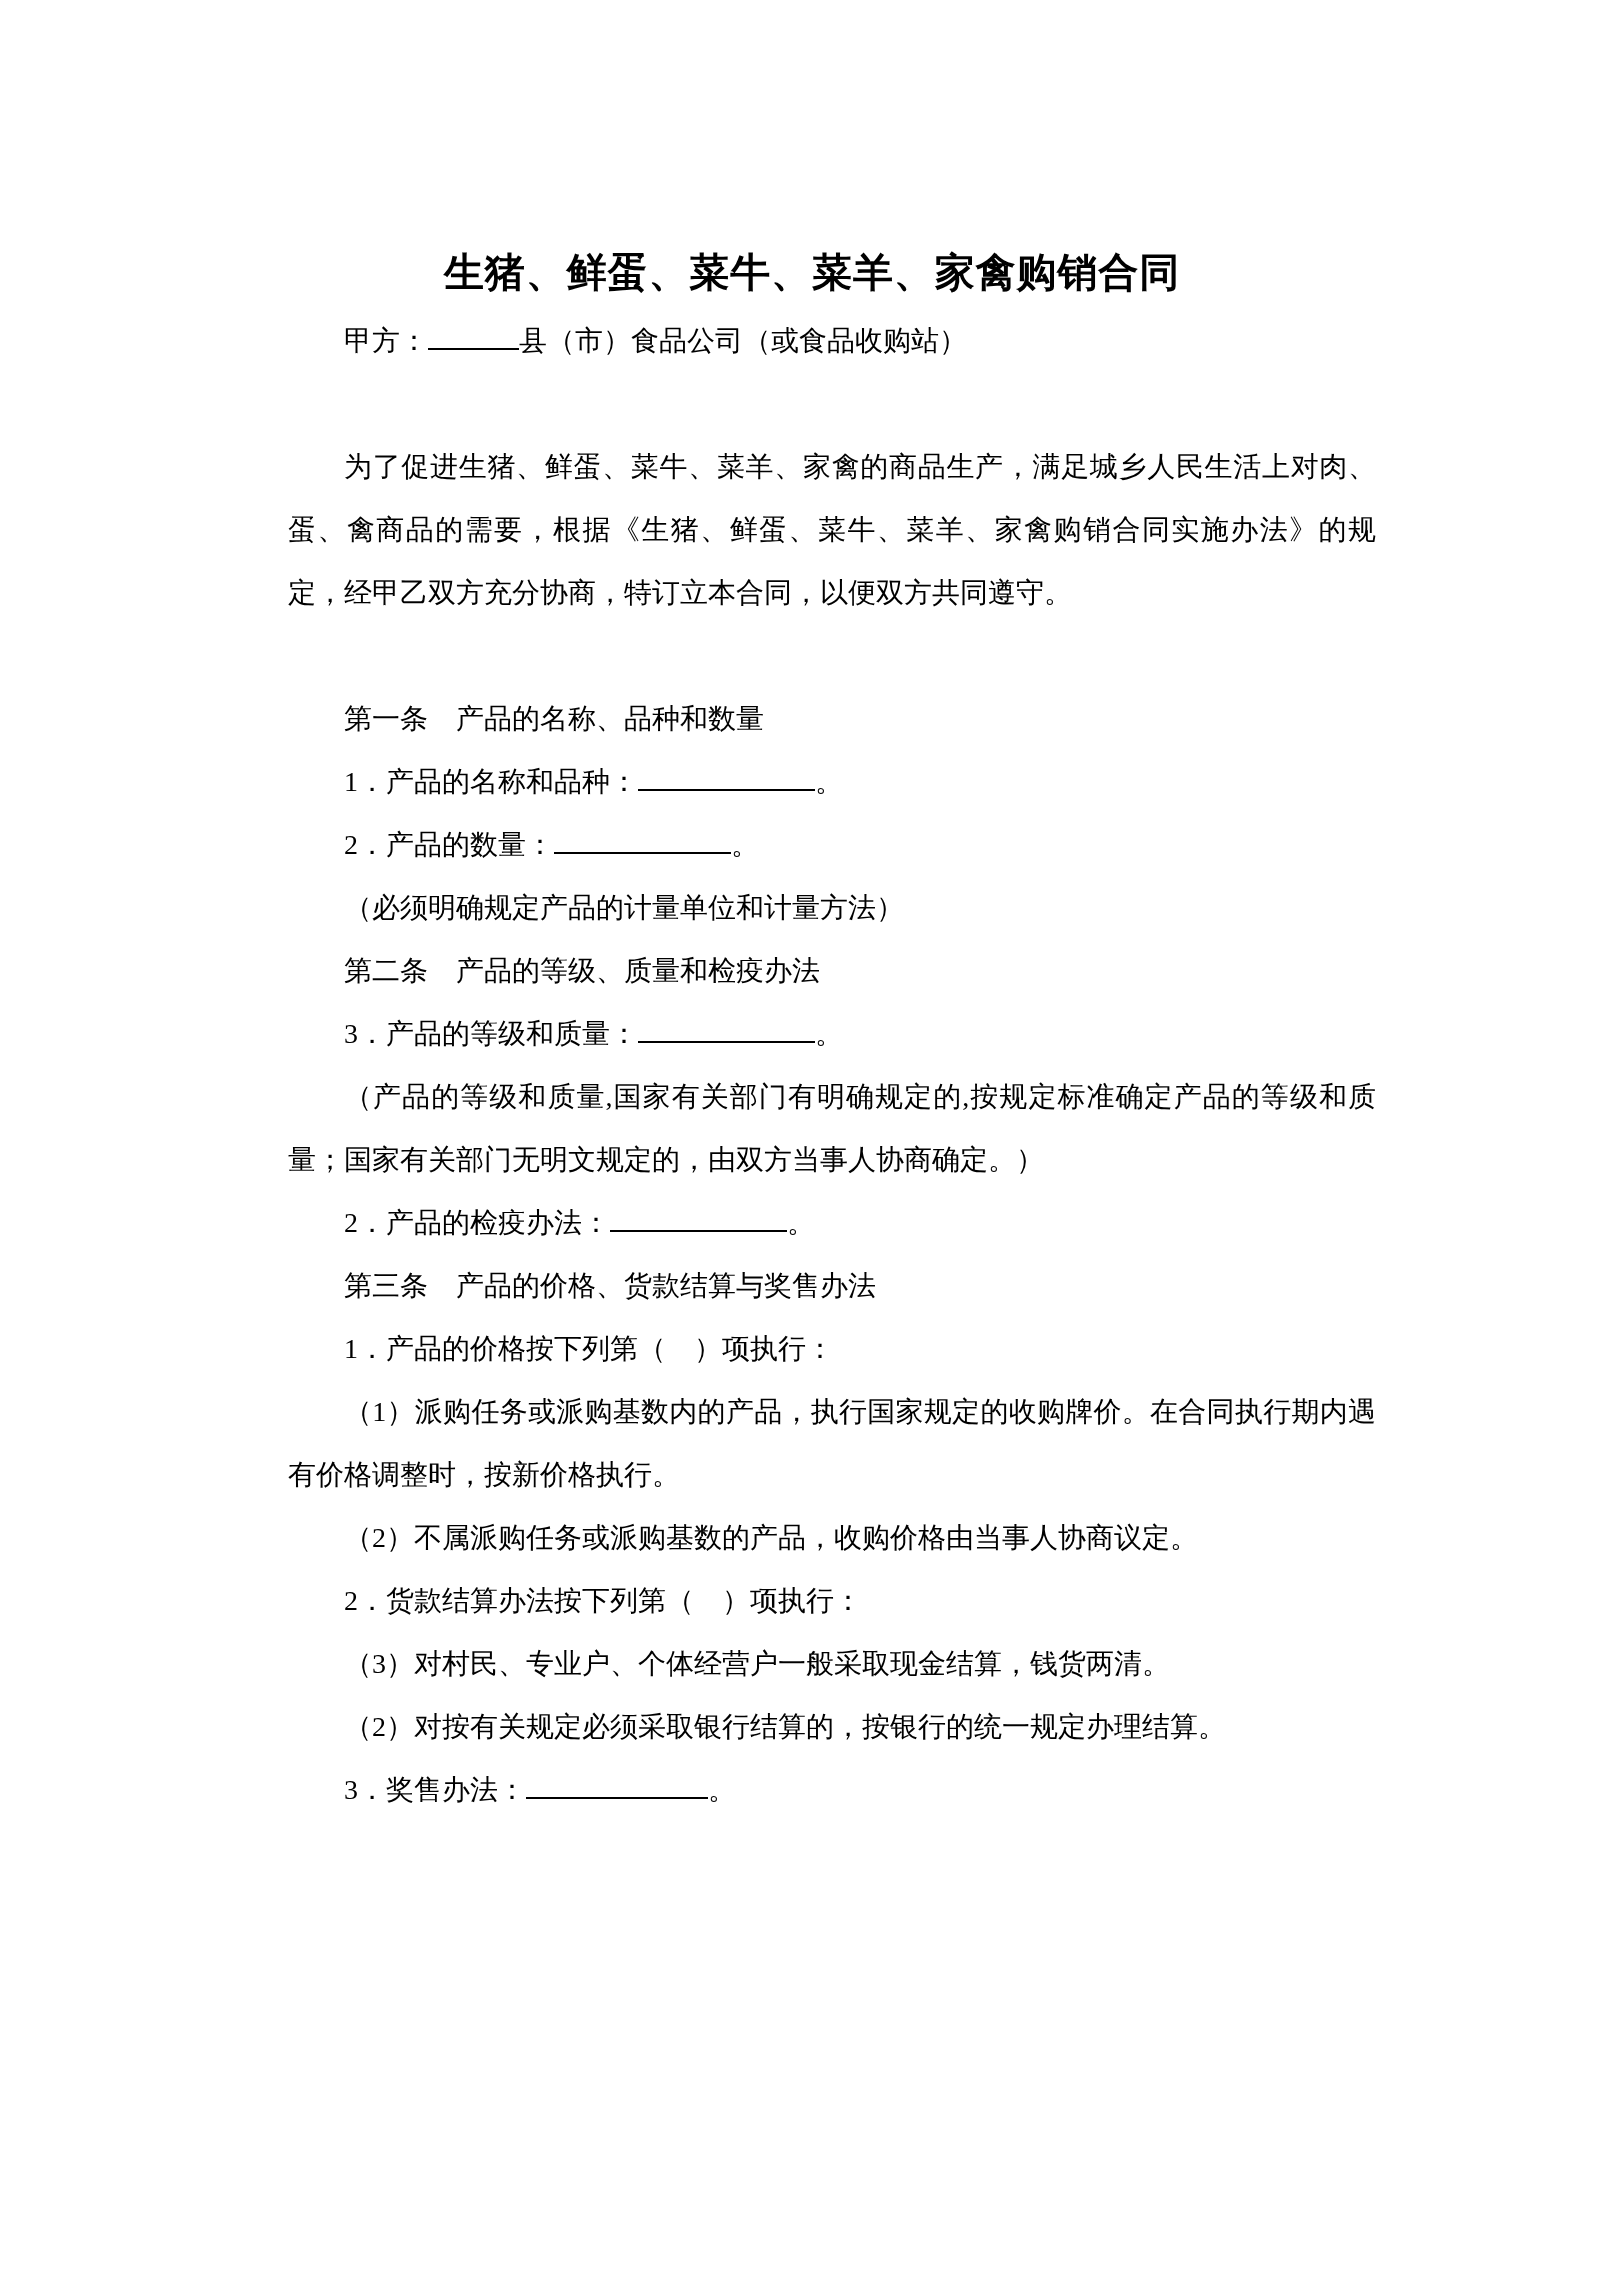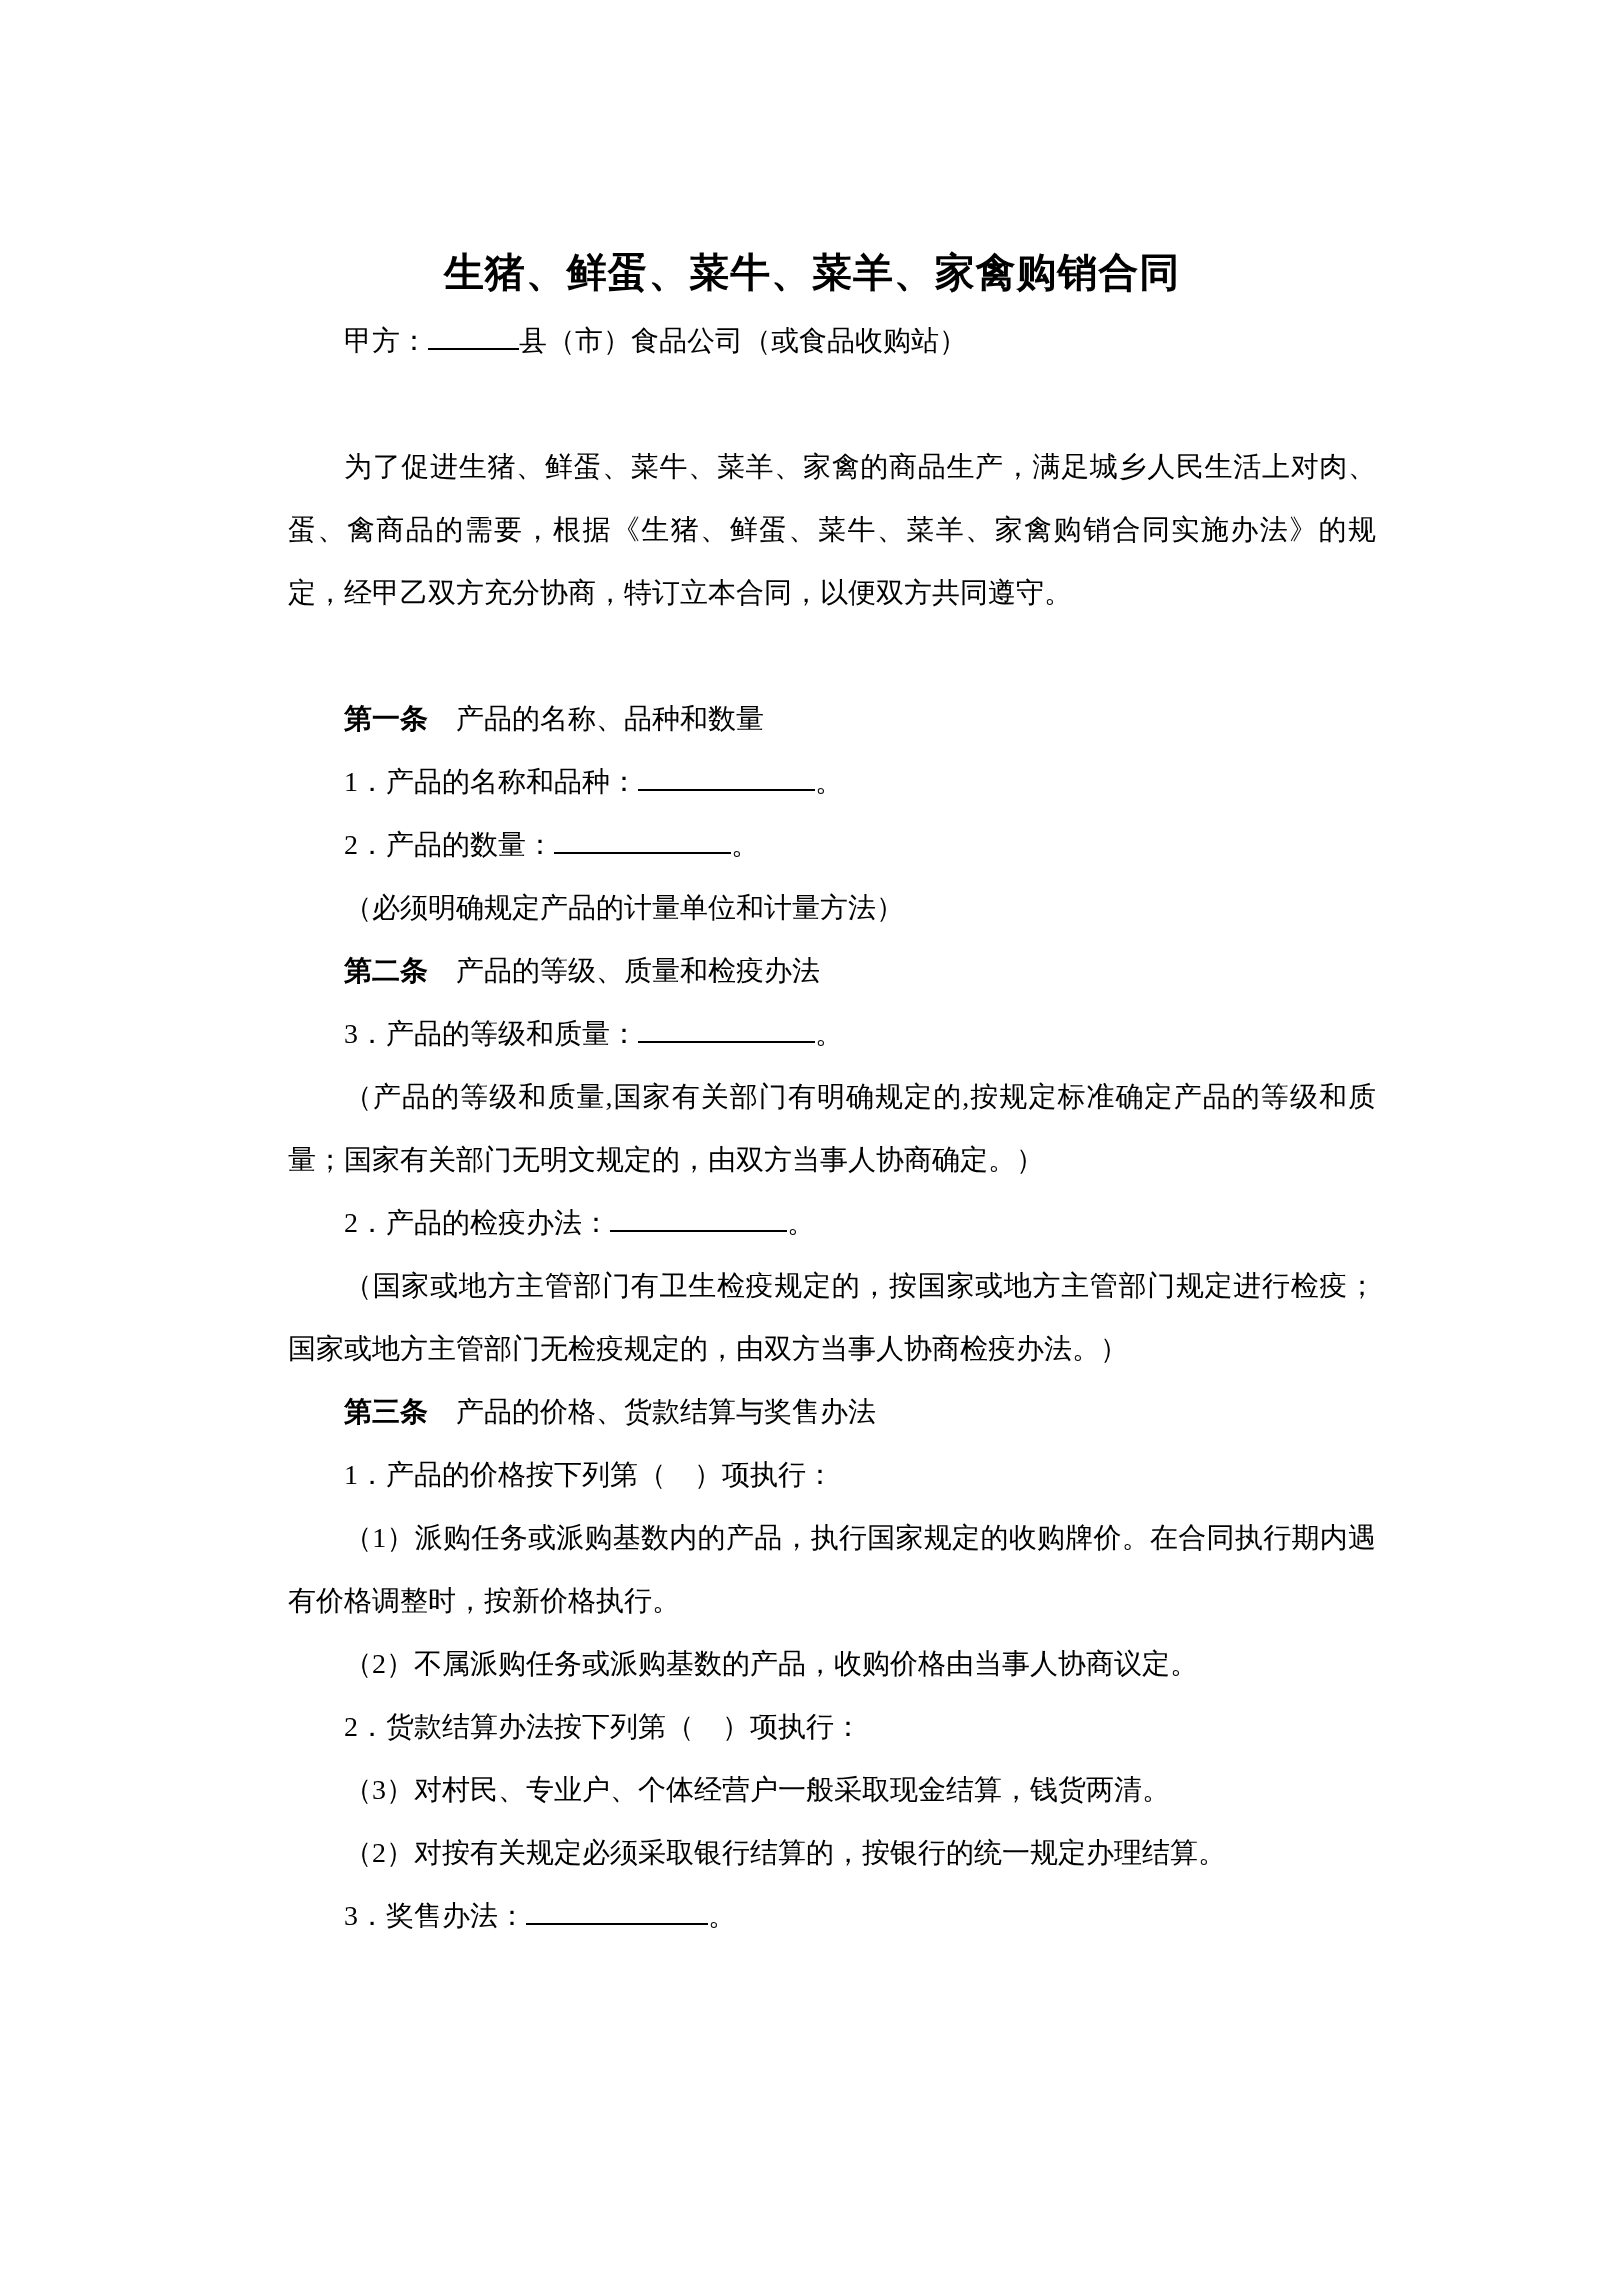--- a/index.html
+++ b/index.html
@@ -28,21 +28,21 @@
   p.line{
     margin:0;
     font-size:28px;
     line-height:63px;
     text-align:justify;
     text-justify:inter-character;
   }
   p.indent{ text-indent:56px;margin-left:40px; }
   .spacer{ height:63px; }
   .article-num{
-    font-weight:700;
+    font-weight:400;
     font-family:"Liberation Sans","DejaVu Sans",sans-serif;
   }
   .article-heading{ margin-left:28px; }
   .blank{
     display:inline-block;
     height:0.85em;
     border-bottom:2.7px solid #000;
   }
   .w100{width:91px}
   .w85{width:77px}
@@ -76,21 +76,20 @@
     <p class="line indent">（必须明确规定产品的计量单位和计量方法）</p>
 
     <p class="line indent"><span class="article-num">第二条</span><span class="article-heading">产品的等级、质量和检疫办法</span></p>
 
     <p class="line indent"><span>3．产品的等级和质量：</span><span class="blank w195"></span><span>。</span></p>
 
     <p class="line indent">（产品的等级和质量,国家有关部门有明确规定的,按规定标准确定产品的等级和质量；国家有关部门无明文规定的，由双方当事人协商确定。）</p>
 
     <p class="line indent"><span>2．产品的检疫办法：</span><span class="blank w195"></span><span>。</span></p>
 
-    <p class="line indent">（国家或地方主管部门有卫生检疫规定的，按国家或地方主管部门规定进行检疫；国家或地方主管部门无检疫规定的，由双方当事人协商检疫办法。）</p>
 
     <p class="line indent"><span class="article-num">第三条</span><span class="article-heading">产品的价格、货款结算与奖售办法</span></p>
 
     <p class="line indent">1．产品的价格按下列第（　）项执行：</p>
 
     <p class="line indent">（1）派购任务或派购基数内的产品，执行国家规定的收购牌价。在合同执行期内遇有价格调整时，按新价格执行。</p>
 
     <p class="line indent">（2）不属派购任务或派购基数的产品，收购价格由当事人协商议定。</p>
 
     <p class="line indent">2．货款结算办法按下列第（　）项执行：</p>

